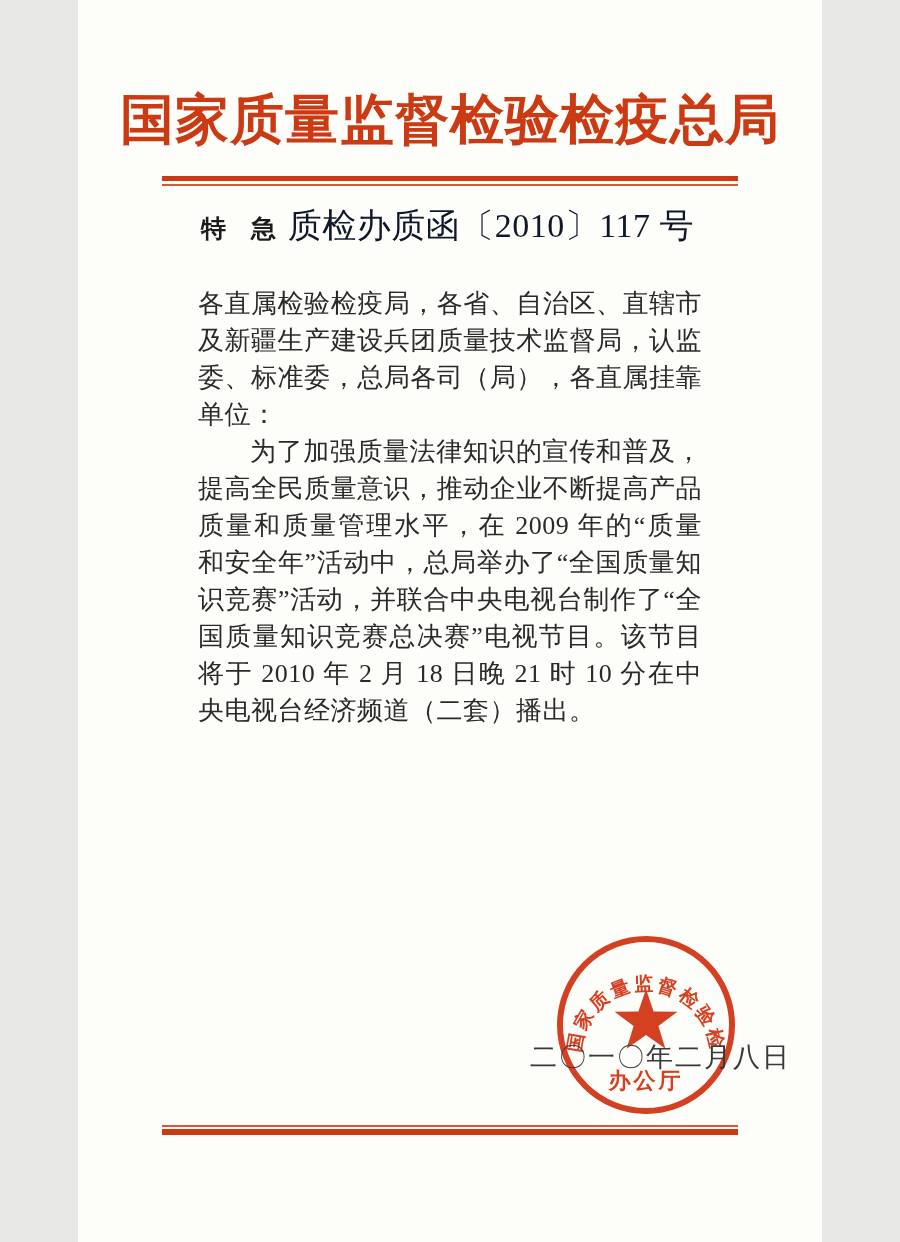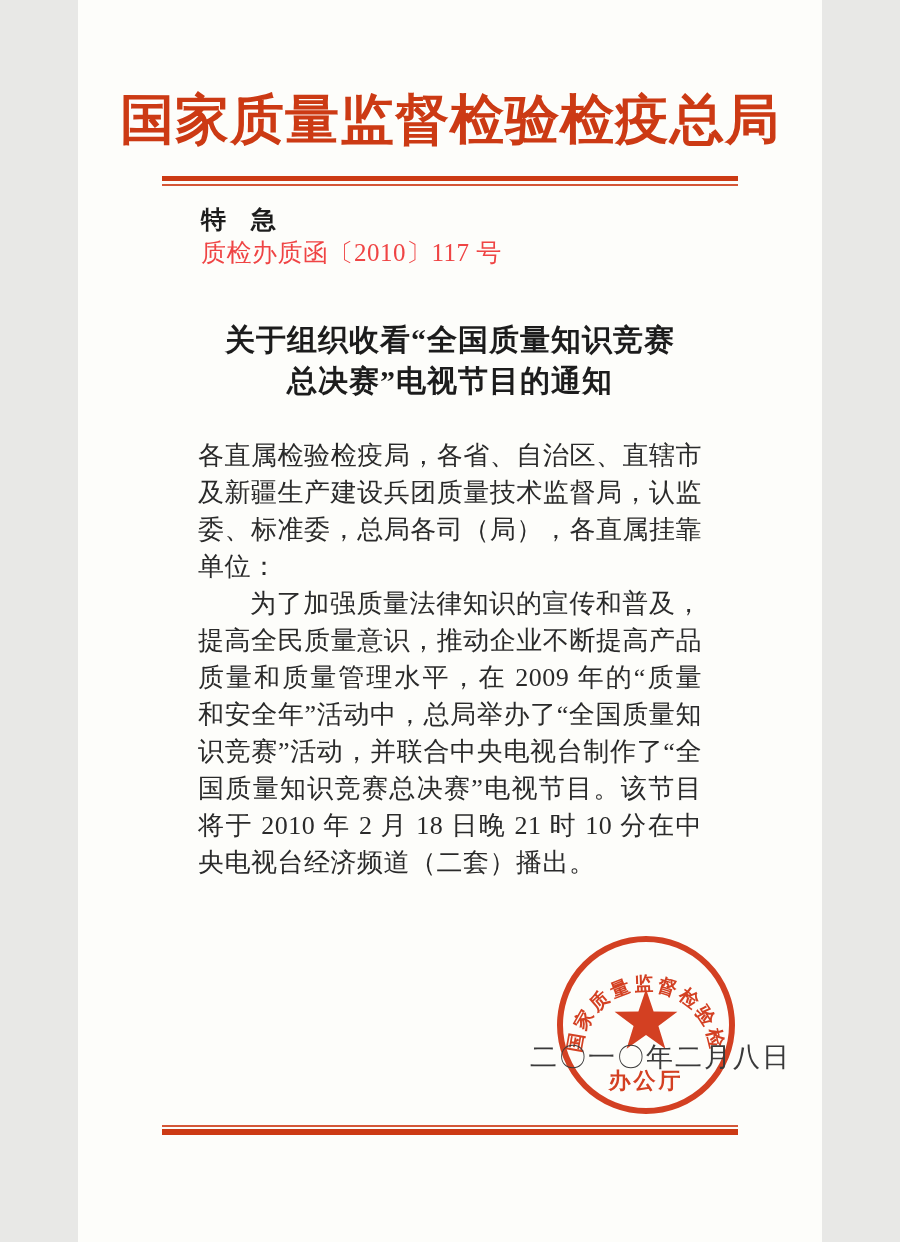--- a/index.html
+++ b/index.html
@@ -28,31 +28,30 @@
   }
   .header-rule { margin: 28px 84px 0 84px; }
   .header-rule .thick { height: 5px; background: var(--accent-red, #cc3a14); }
   .header-rule .gap   { height: 3px; }
   .header-rule .thin  { height: 2px; background: var(--accent-red, #cc3a14); opacity: .85; }
   .info-row {
     display: flex;
     justify-content: space-between;
     align-items: baseline;
     margin: 17px 128px 0 123px;
-    flex-direction: column;
   }
   .urgency {
     font-family: "Liberation Sans", "DejaVu Sans", sans-serif;
     font-weight: bold;
     font-size: 25px;
     color: #1d1d1d;
   }
   .doc-number {
-    font-size: 25px;
-    color: #ef4444;
+    font-size: 34px;
+    color: #0f172a;
     letter-spacing: .5px;
   }
   
   .doc-title {
     margin-top: 50px;
     text-align: center;
     font-weight: bold;
     font-size: 30px;
     line-height: 41px;
     color: #1c1c1c;
@@ -117,24 +116,20 @@
       <div class="gap"></div>
       <div class="thin"></div>
     </div>
     <div class="info-row">
       <span class="urgency">特　急</span>
       <span class="doc-number">质检办质函〔2010〕117 号</span>
     </div>
   </header>
 
   <main>
-    <div class="doc-title">
-      <div>关于组织收看“全国质量知识竞赛</div>
-      <div>总决赛”电视节目的通知</div>
-    </div>
 
     <div class="body-text">
       <p>各直属检验检疫局，各省、自治区、直辖市及新疆生产建设兵团质量技术监督局，认监委、标准委，总局各司（局），各直属挂靠单位：</p>
       <p class="indent">为了加强质量法律知识的宣传和普及，提高全民质量意识，推动企业不断提高产品质量和质量管理水平，在 2009 年的“质量和安全年”活动中，总局举办了“全国质量知识竞赛”活动，并联合中央电视台制作了“全国质量知识竞赛总决赛”电视节目。该节目将于 2010 年 2 月 18 日晚 21 时 10 分在中央电视台经济频道（二套）播出。</p>
     </div>
   </main>
 
   <div class="seal">
     <svg viewBox="0 0 184 184" width="184" height="184">
       <defs>

